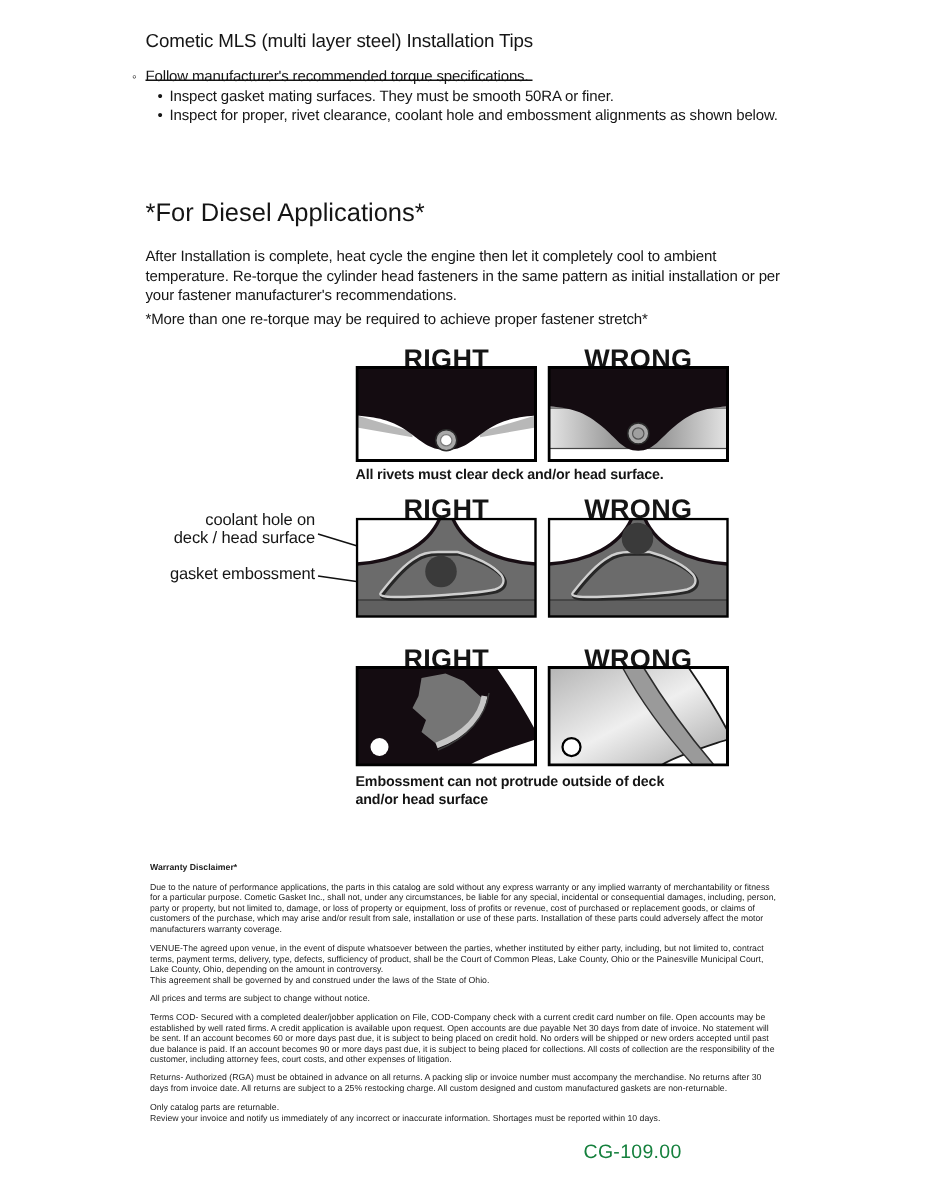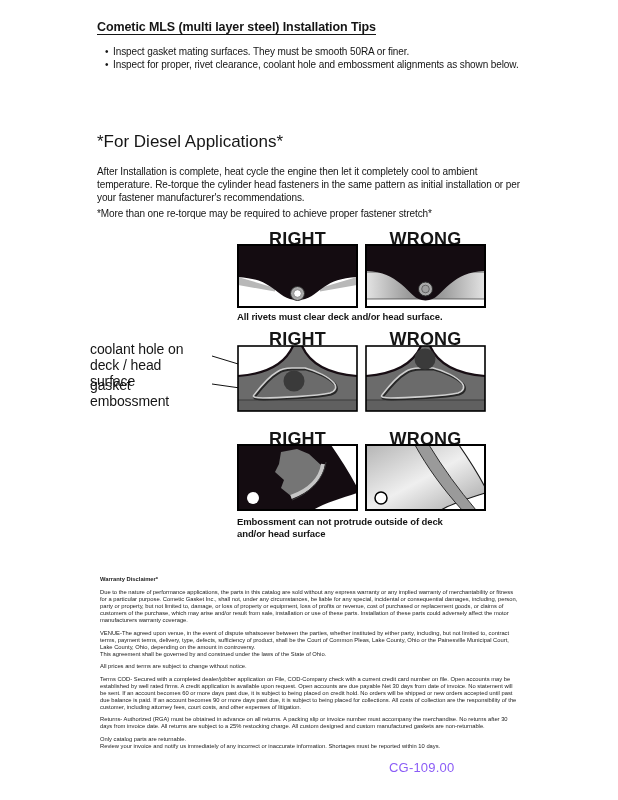--- a/index.html
+++ b/index.html
@@ -8,52 +8,53 @@
     width:618px;height:800px;
     background:#ffffff;
     font-family:"Liberation Sans",sans-serif;
     color:#151515;
     overflow:hidden;
     margin:0 auto;
   }
   .abs{position:absolute;}
   .title{
     left:97px;top:20px;
-    font-size:12.5px;font-weight:bold;letter-spacing:-0.1px;
-    border-bottom:1.6px solid #151515;padding-bottom:0;
+    font-size:12.5px;font-weight:normal;letter-spacing:-0.1px;
+    border-bottom:1.6px solid #151515;padding-bottom:19px;
     display:inline-block;
   }
   .bullets{left:88px;top:45px;font-size:10px;line-height:13px;letter-spacing:-0.1px;}
   .bullet-row{white-space:nowrap;}
   .bullet-row .marker{display:inline-block;width:9px;font-size:9px;}
   .sub{padding-left:17px;}
   .sub .marker{width:8px;font-size:10px;}
   .heading{left:97px;top:116px;font-size:17px;font-weight:normal;margin-top:16px;}
   .para{left:97px;width:428px;font-size:10px;line-height:13px;letter-spacing:-0.1px;}
   .p1{top:133px;}
   .p2{top:165px;}
   .p3{top:207px;}
   .dg-label{width:121px;text-align:center;font-size:18px;font-weight:bold;letter-spacing:0.2px;}
   .caption{font-size:9.5px;font-weight:bold;letter-spacing:-0.1px;line-height:11.5px;}
-  .callout{font-size:14px;text-align:left;letter-spacing:-0.1px;}
+  .callout{font-size:11px;text-align:right;letter-spacing:-0.1px;}
   .dbox{display:block;}
   .disclaimer{left:100px;top:576px;width:420px;font-size:5.8px;line-height:7px;color:#222;}
   .disclaimer .hd{font-weight:bold;margin-bottom:6px;}
   .disclaimer .blk{margin-bottom:5.5px;}
   .disclaimer .tight{margin-bottom:0;}
-  .footer-code{left:389px;top:760px;font-size:13px;color:#8b5cf6;letter-spacing:0.2px;}
+  .footer-code{left:389px;top:760px;font-size:13px;color:#15803d;letter-spacing:0.2px;}
 </style>
 </head>
 <body>
 
 <div class="page">
 
   <div class="abs title">Cometic MLS (multi layer steel) Installation Tips</div>
 
   <div class="abs bullets">
+    <div class="bullet-row"><span class="marker">◦</span><span>Follow manufacturer's recommended torque specifications.</span></div>
     <div class="bullet-row sub"><span class="marker">•</span><span>Inspect gasket mating surfaces.  They must be smooth 50RA or finer.</span></div>
     <div class="bullet-row sub"><span class="marker">•</span><span>Inspect for proper, rivet clearance, coolant hole and embossment alignments as shown below.</span></div>
   </div>
 
   <div class="abs heading">*For Diesel Applications*</div>
   <div class="abs para p2">After Installation is complete, heat cycle the engine then let it completely cool to ambient temperature. Re-torque the cylinder head fasteners in the same pattern as initial installation or per your fastener manufacturer's recommendations.</div>
   <div class="abs para p3">*More than one re-torque may be required to achieve proper fastener stretch*</div>
 
   <div class="abs dg-label" style="left:237px;top:229px;">RIGHT</div>
   <div class="abs dg-label" style="left:365px;top:229px;">WRONG</div>

